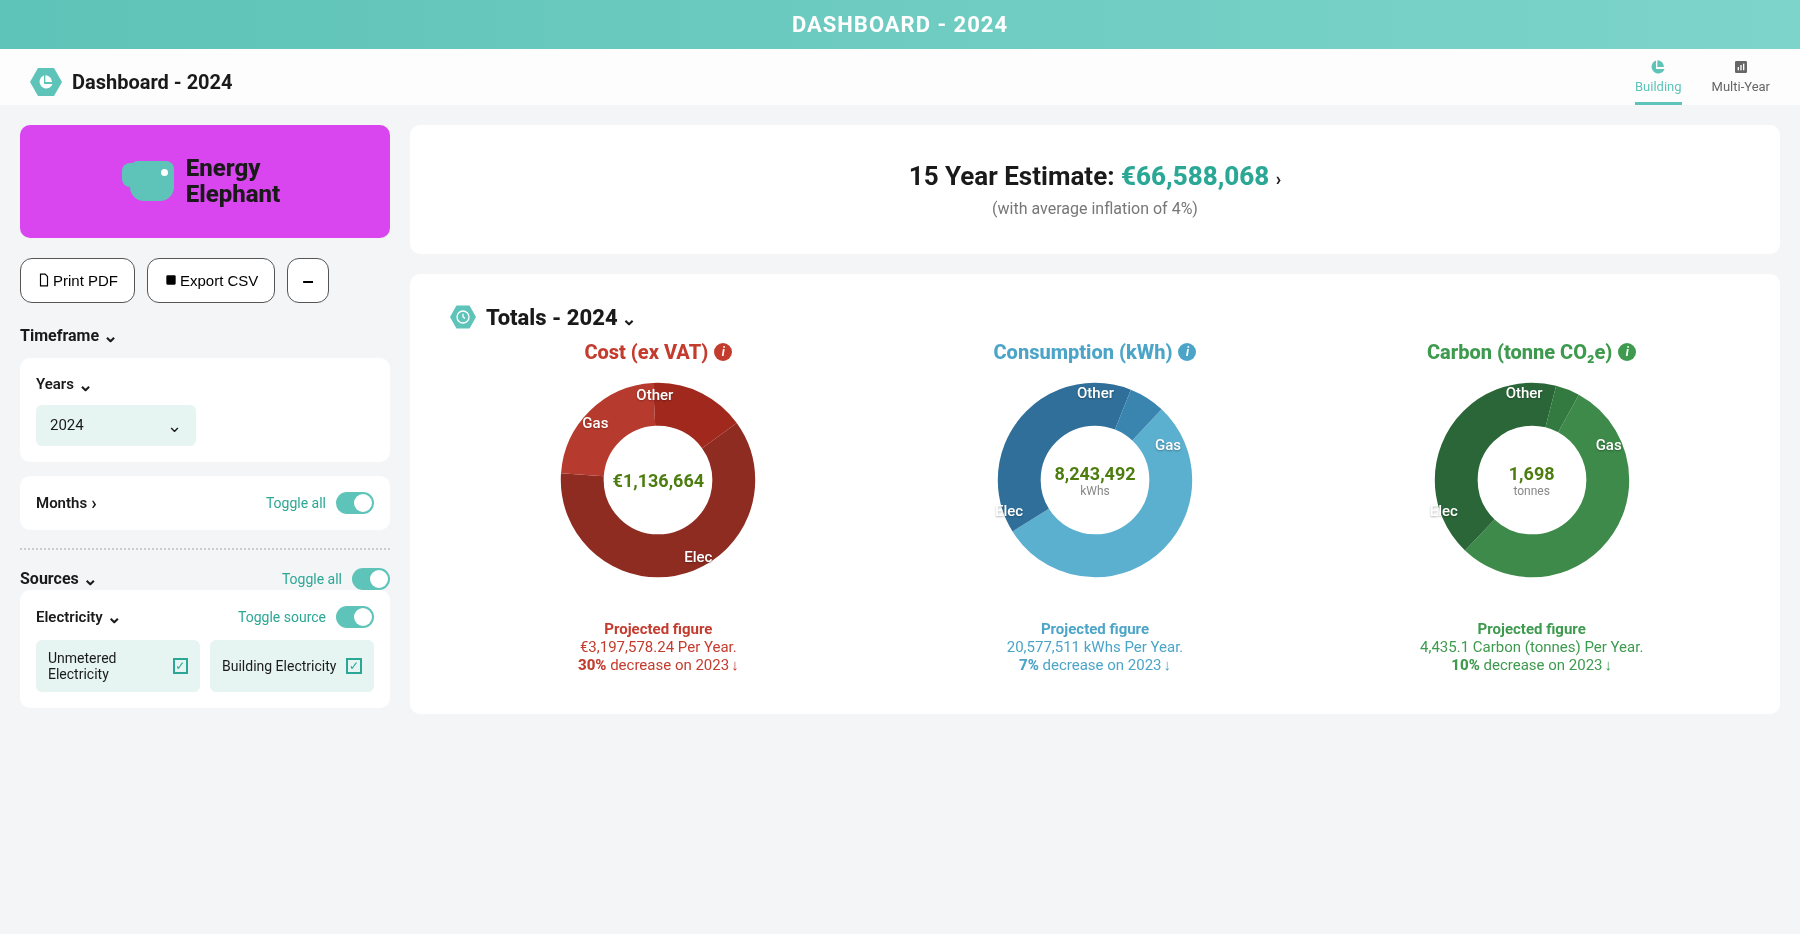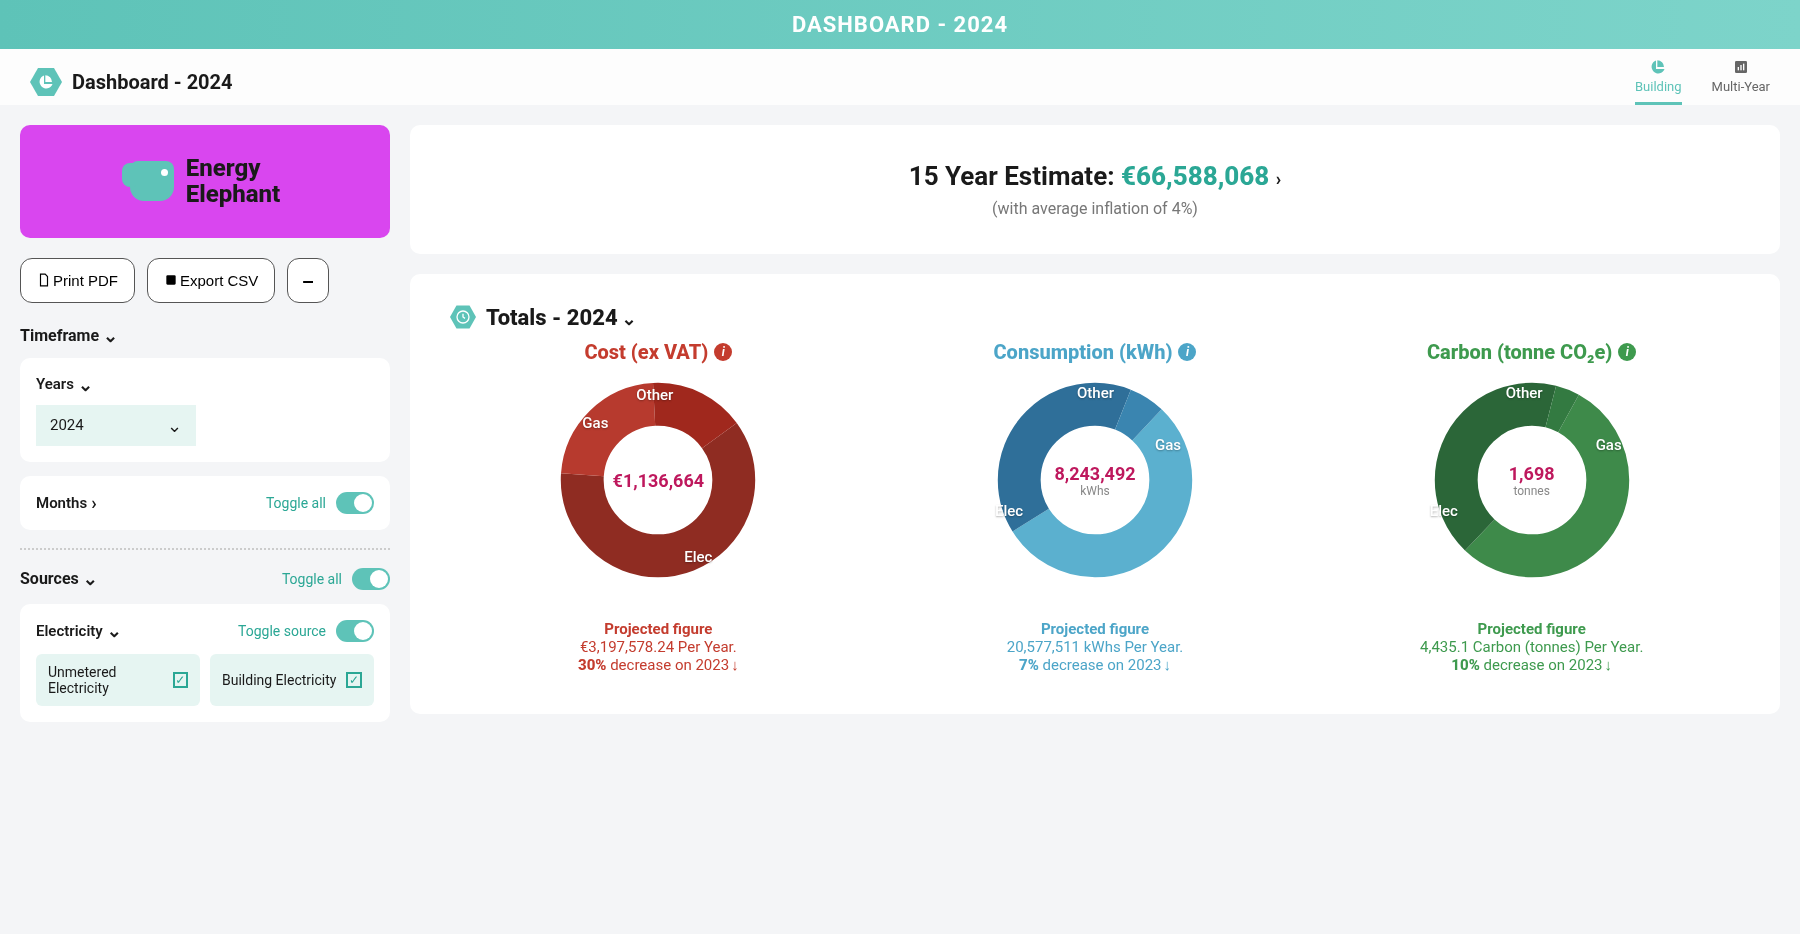--- a/index.html
+++ b/index.html
@@ -20,28 +20,28 @@
 .elephant-icon { width: 44px; height: 40px; background: #5ec3b8; border-radius: 8px 8px 14px 14px; position: relative; }
 .elephant-icon::before { content:''; position:absolute; right:6px; top:8px; width:7px; height:7px; background:white; border-radius:50%; }
 .elephant-icon::after { content:''; position:absolute; left:-8px; top:2px; width:14px; height:24px; background:#5ec3b8; border-radius:8px 2px 2px 8px; }
 .logo-text { font-size: 24px; font-weight: 800; line-height: 1.1; }
 .action-buttons { display: flex; gap: 12px; margin-bottom: 22px; }
 .btn { background: white; border: 1px solid #555; border-radius: 12px; padding: 10px 16px; font-size: 15px; display: flex; align-items: center; gap: 2px; cursor: pointer; }
 .btn.icon-only { padding: 10px 14px; font-size: 20px; font-weight:700; }
 .section-label { font-size: 16px; font-weight: 700; display: flex; align-items: center; gap: 4px; margin-bottom: 12px; }
 .panel { background: white; border-radius: 10px; padding: 16px; margin-bottom: 14px; }
 .panel-label { font-size: 15px; font-weight: 600; display: flex; align-items: center; gap: 4px; margin-bottom: 10px; }
-.year-select { background: #e6f5f2; border: none; border-radius: 0; padding: 10px 14px; width: 160px; font-size: 15px; display: flex; justify-content: space-between; align-items: center; cursor: pointer; }
+.year-select { background: #e6f5f2; border: none; border-radius: 6px; padding: 10px 14px; width: 160px; font-size: 15px; display: flex; justify-content: space-between; align-items: center; cursor: pointer; }
 .toggle-row { display: flex; justify-content: space-between; align-items: center; }
 .toggle-label { font-size: 15px; font-weight: 600; display: flex; align-items: center; gap: 4px; }
 .toggle-right { display: flex; align-items: center; gap: 10px; font-size: 14px; color: #2ba795; }
 .toggle { width: 38px; height: 22px; background: #5ec3b8; border-radius: 11px; position: relative; cursor: pointer; }
 .toggle::after { content: ''; position: absolute; right: 2px; top: 2px; width: 18px; height: 18px; background: white; border-radius: 50%; }
 .divider { border-top: 2px dotted #ccc; margin: 18px 0; }
-.sources-header { display: flex; justify-content: space-between; align-items: center; margin-bottom: 14px; }
+.sources-header { display: flex; justify-content: space-between; align-items: center; }
 .checkbox-grid { display: flex; gap: 10px; margin-top: 12px; border-radius: 22px; }
 .checkbox-item { flex: 1; background: #e6f5f2; border-radius: 6px; padding: 10px 12px; display: flex; justify-content: space-between; align-items: center; font-size: 14px; cursor: pointer; }
 .checkbox-item .cb { width: 16px; height: 16px; border: 2px solid #2ba795; display: flex; align-items: center; justify-content: center; font-size: 12px; color: #2ba795; }
 .content { flex: 1; display: flex; flex-direction: column; gap: 20px; }
 .estimate-card { background: white; border-radius: 10px; padding: 36px 20px; text-align: center; }
 .estimate-title { font-size: 26px; font-weight: 700; }
 .estimate-value { color: #2ba795; font-weight: 800; }
 .estimate-sub { color: #777; font-size: 16px; margin-top: 8px; }
 .totals-card { background: white; border-radius: 10px; padding: 30px 40px 40px 40px; }
 .totals-header { display: flex; align-items: center; gap: 10px; margin-bottom: 10px; }
@@ -51,21 +51,21 @@
 .chart-heading { font-size: 20px; font-weight: 800; display: inline-flex; align-items: center; gap: 6px; margin-bottom: 16px; }
 .chart-heading.cost { color: #c43c2e; }
 .chart-heading.cons { color: #4ca5c8; }
 .chart-heading.carbon { color: #3e9a4e; }
 .info-badge { width: 18px; height: 18px; border-radius: 50%; display: inline-flex; align-items: center; justify-content: center; color: white; font-size: 12px; font-weight: 700; font-style: italic; }
 .info-badge.cost { background: #c43c2e; }
 .info-badge.cons { background: #4ca5c8; }
 .info-badge.carbon { background: #3e9a4e; }
 .donut-wrap { position: relative; width: 200px; height: 200px; margin: 0 auto 40px auto; }
 .donut-center { position: absolute; top: 50%; left: 50%; transform: translate(-50%, -50%); text-align: center; }
-.donut-center .val { font-size: 18px; font-weight: 700; color: #be185d; }
+.donut-center .val { font-size: 18px; font-weight: 700; color: #4d7c0f; }
 .donut-center .unit { font-size: 12px; color: #888; }
 .seg-label { position: absolute; color: white; font-size: 15px; font-weight: 500; text-shadow: 0 1px 2px rgba(0,0,0,0.3); }
 .projected { font-size: 15px; }
 .projected .pf { font-weight: 700; }
 .projected.cost { color: #c43c2e; }
 .projected.cons { color: #4ca5c8; }
 .projected.carbon { color: #3e9a4e; }
 .projected .pct { font-weight: 800; }
 .projected .darr::after { content: '↓'; margin-left: 2px; }
 .chev { display: inline-block; transform: rotate(0deg); }

